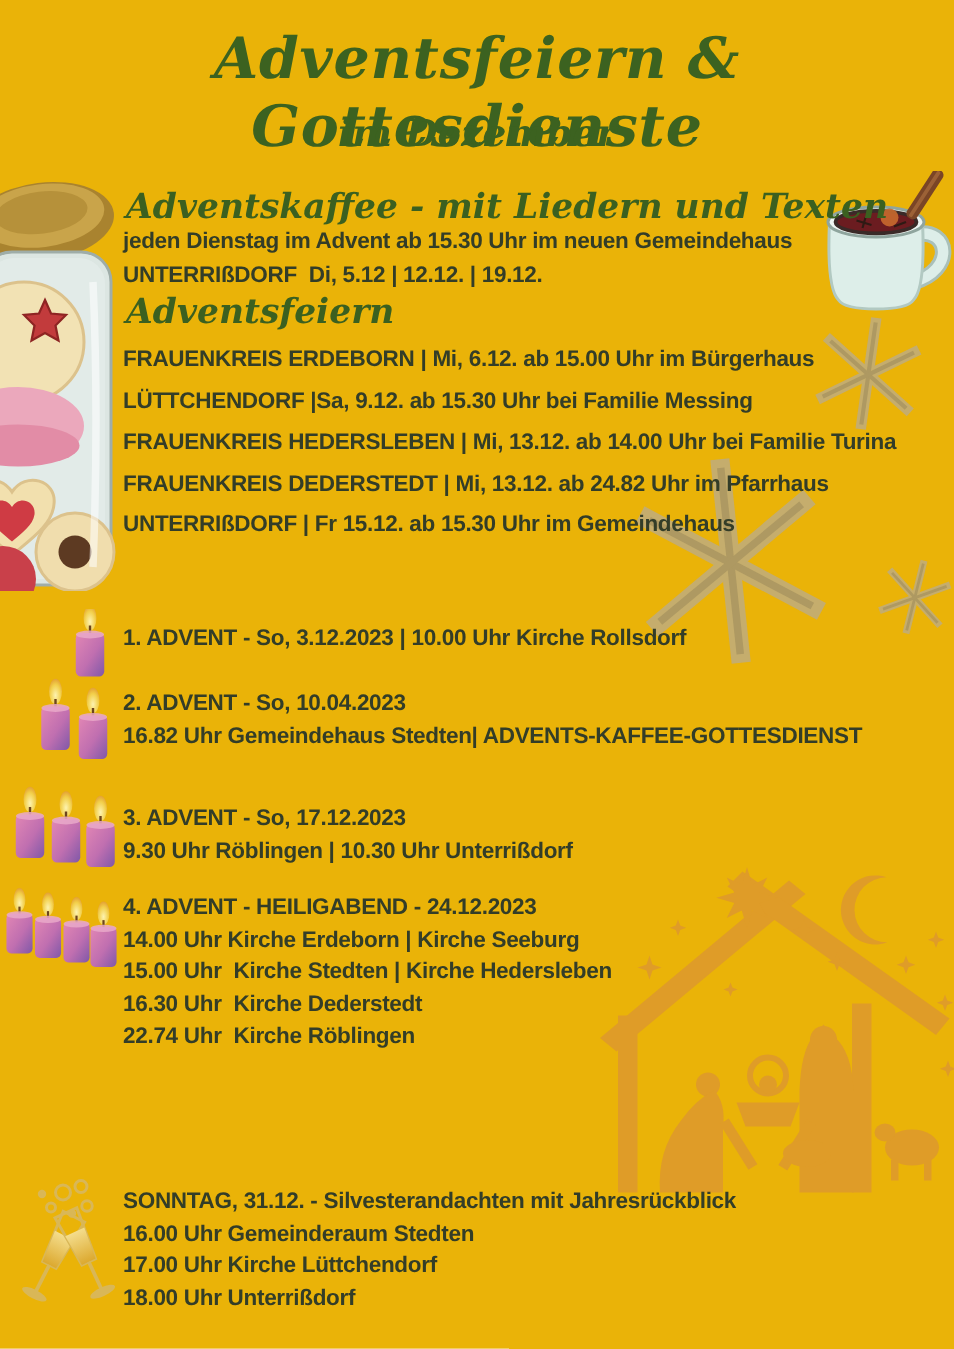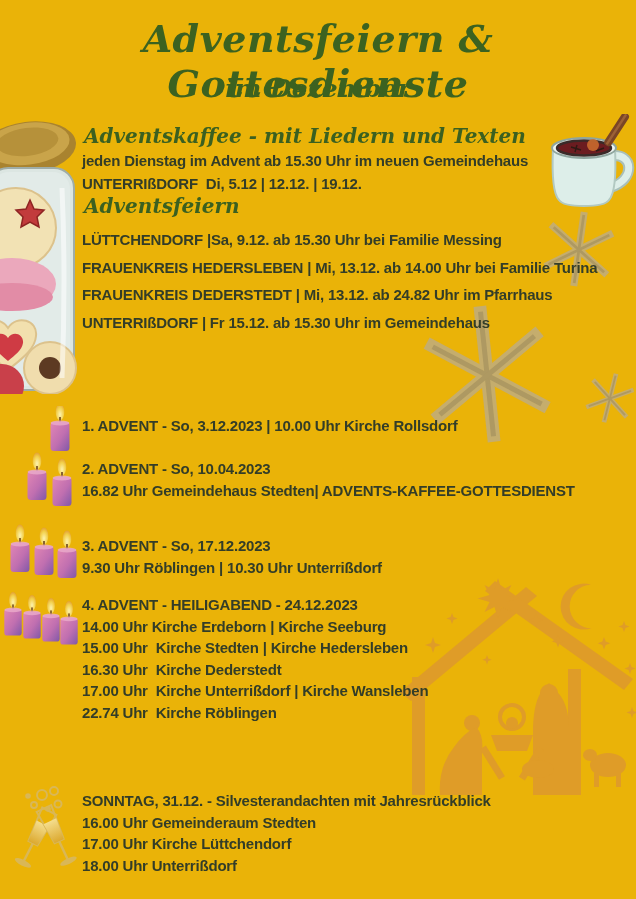--- a/index.html
+++ b/index.html
@@ -15,21 +15,21 @@
     font-family:"DejaVu Serif","Liberation Serif",serif;
     font-style:italic;font-weight:700;
     color:#3c6220;
   }
   .title-1{top:16px;font-size:38px;letter-spacing:.5px;}
   .title-2{top:74px;font-size:25px;}
   .script-heading{
     position:absolute;
     font-family:"DejaVu Serif","Liberation Serif",serif;
     font-style:italic;font-weight:700;
-    color:#3b6020;font-size:20px;white-space:pre;
+    color:#3b6020;font-size:23px;white-space:pre;
   }
   .body-block{
     position:absolute;color:#333d28;font-weight:700;
     font-size:15px;letter-spacing:-0.2px;
   }
   .body-block .line{white-space:pre;}
   .lh23 .line{line-height:23px;}
   .lh276 .line{line-height:27.6px;}
   .lh215 .line{line-height:21.6px;}
   .deco{position:absolute;}
@@ -128,20 +128,21 @@
     </svg>
 
   <div class="script-heading" style="left:84px;top:124px">Adventskaffee - mit Liedern und Texten</div>
   <div class="body-block lh23" style="left:82px;top:149px">
     <div class="line">jeden Dienstag im Advent ab 15.30 Uhr im neuen Gemeindehaus</div>
     <div class="line">UNTERRIßDORF  Di, 5.12 | 12.12. | 19.12.</div>
   </div>
 
   <div class="script-heading" style="left:84px;top:194px">Adventsfeiern</div>
   <div class="body-block lh276" style="left:82px;top:226px">
+    <div class="line">FRAUENKREIS ERDEBORN | Mi, 6.12. ab 15.00 Uhr im Bürgerhaus</div>
     <div class="line">LÜTTCHENDORF |Sa, 9.12. ab 15.30 Uhr bei Familie Messing</div>
     <div class="line">FRAUENKREIS HEDERSLEBEN | Mi, 13.12. ab 14.00 Uhr bei Familie Turina</div>
     <div class="line">FRAUENKREIS DEDERSTEDT | Mi, 13.12. ab 24.82 Uhr im Pfarrhaus</div>
     <div class="line">UNTERRIßDORF | Fr 15.12. ab 15.30 Uhr im Gemeindehaus</div>
   </div>
 
 
   <svg class="deco" style="left:46px;top:406px" width="28" height="46" viewBox="0 0 28 46">
     <use href="#candleSym" x="2" y="-3" width="24" height="50"></use>
   </svg>
@@ -209,21 +210,20 @@
       <rect x="206" y="196" width="5" height="14"></rect>
         <rect x="228" y="196" width="5" height="14"></rect>
     </g>
   </svg>
 
   <div class="body-block lh215" style="left:82px;top:594px">
     <div class="line">4. ADVENT - HEILIGABEND - 24.12.2023</div>
     <div class="line">14.00 Uhr Kirche Erdeborn | Kirche Seeburg</div>
     <div class="line">15.00 Uhr  Kirche Stedten | Kirche Hedersleben</div>
     <div class="line">16.30 Uhr  Kirche Dederstedt</div>
-    <div class="line">17.00 Uhr  Kirche Unterrißdorf | Kirche Wansleben</div>
     <div class="line">22.74 Uhr  Kirche Röblingen</div>
   </div>
 
 
   <svg class="deco" style="left:0px;top:783px" width="92" height="100" viewBox="0 0 92 100">
     <g stroke="#d9b757" stroke-width="2" fill="none">
       <circle cx="42" cy="12" r="5"></circle>
         <circle cx="54" cy="8" r="4"></circle>
       <circle cx="34" cy="22" r="3"></circle>
         <circle cx="58" cy="21" r="3.5"></circle>

